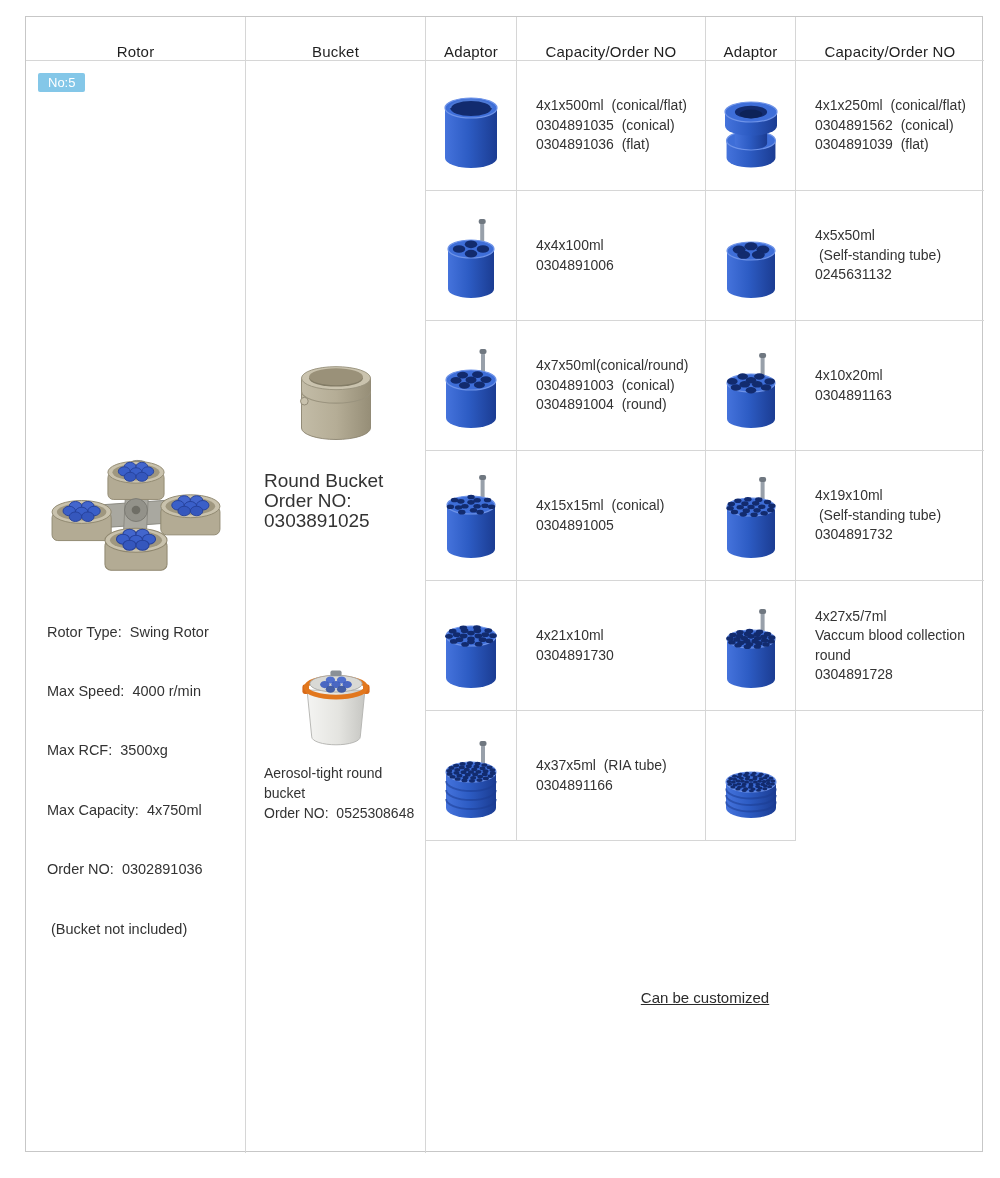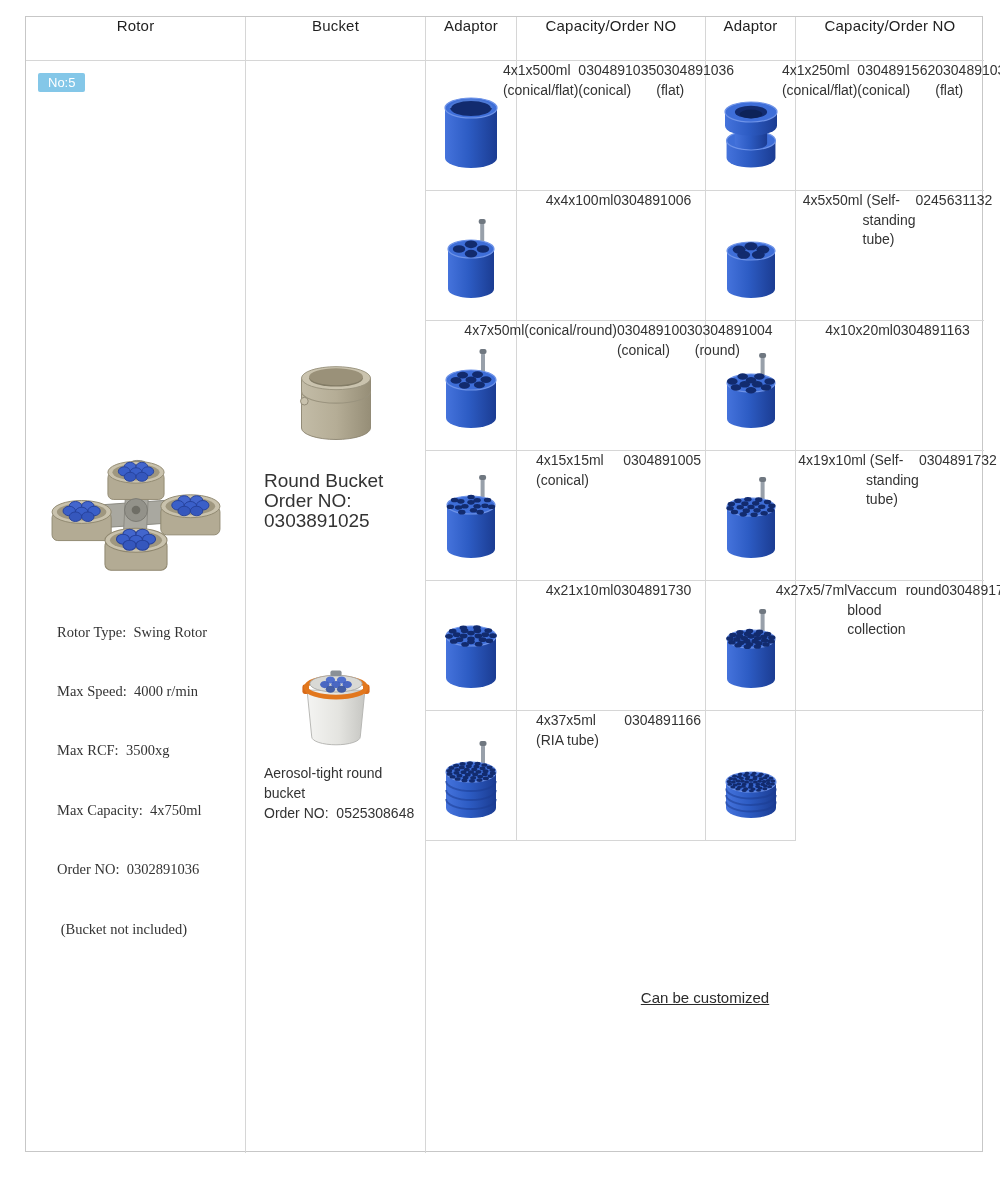--- a/index.html
+++ b/index.html
@@ -6,31 +6,31 @@
   html,body { width:1000px; height:1178px; background:#ffffff;
     font-family:"Liberation Sans", sans-serif; color:#333; position:relative; }
   .table { position:absolute; left:25px; top:16px; width:958px; height:1136px;
     display:grid;
     grid-template-columns:220px 180px 91px 189px 90px 188px;
     grid-template-rows:44px repeat(6,130px) 312px;
     border:1px solid #c7c7c7; background:#fff; }
   .cell { border-right:1px solid #d6d6d6; border-bottom:1px solid #d6d6d6; position:relative; }
   .nbr { border-right:none; }
   .nbb { border-bottom:none; }
-  .hdr { display:flex; align-items:flex-start; justify-content:center;
+  .hdr { display:flex; align-items:flex-end; justify-content:center;
     font-size:15px; color:#1f1f1f; letter-spacing:0.2px; }
   .acell { display:flex; align-items:center; justify-content:center; }
-  .cap { display:flex; justify-content:center;
+  .cap { display:flex; flex-direction:column; justify-content:center;
     padding-left:19px; padding-right:4px; font-size:14px; line-height:19.5px; }
   .cap-line { white-space:pre-wrap; }
   .badge { position:absolute; left:12px; top:12px; background:#84c7e8; color:#fff;
     font-size:13px; padding:2px 10px; border-radius:2px; }
   .rotor-img { position:absolute; top:388px; left:50%; transform:translateX(-50%); }
-  .rotor-specs { position:absolute; top:522px; left:31px; font-size:14.5px;
-    line-height:19.8px; white-space:pre-wrap;font-family:Liberation Serif, serif; }
+  .rotor-specs { position:absolute; top:522px; left:21px; font-size:14.5px;
+    line-height:19.8px; white-space:pre-wrap; }
   .bkt-img1 { position:absolute; top:298px; left:50%; transform:translateX(-50%); }
   .bkt-img2 { position:absolute; top:600px; left:50%; transform:translateX(-50%); }
   .bkt-text1 { position:absolute; top:410px; left:18px; width:156px;
     font-size:19px; line-height:20px; }
   .bkt-text2 { position:absolute; top:702px; left:18px; width:156px;
     font-size:14px; line-height:20px; }
   .order-line { white-space:pre-wrap; }
   .footer-cell { display:flex; align-items:center; justify-content:center;
     font-size:15px; color:#2b2b2b;text-decoration:underline; }
   .aimg svg { display:block; }

